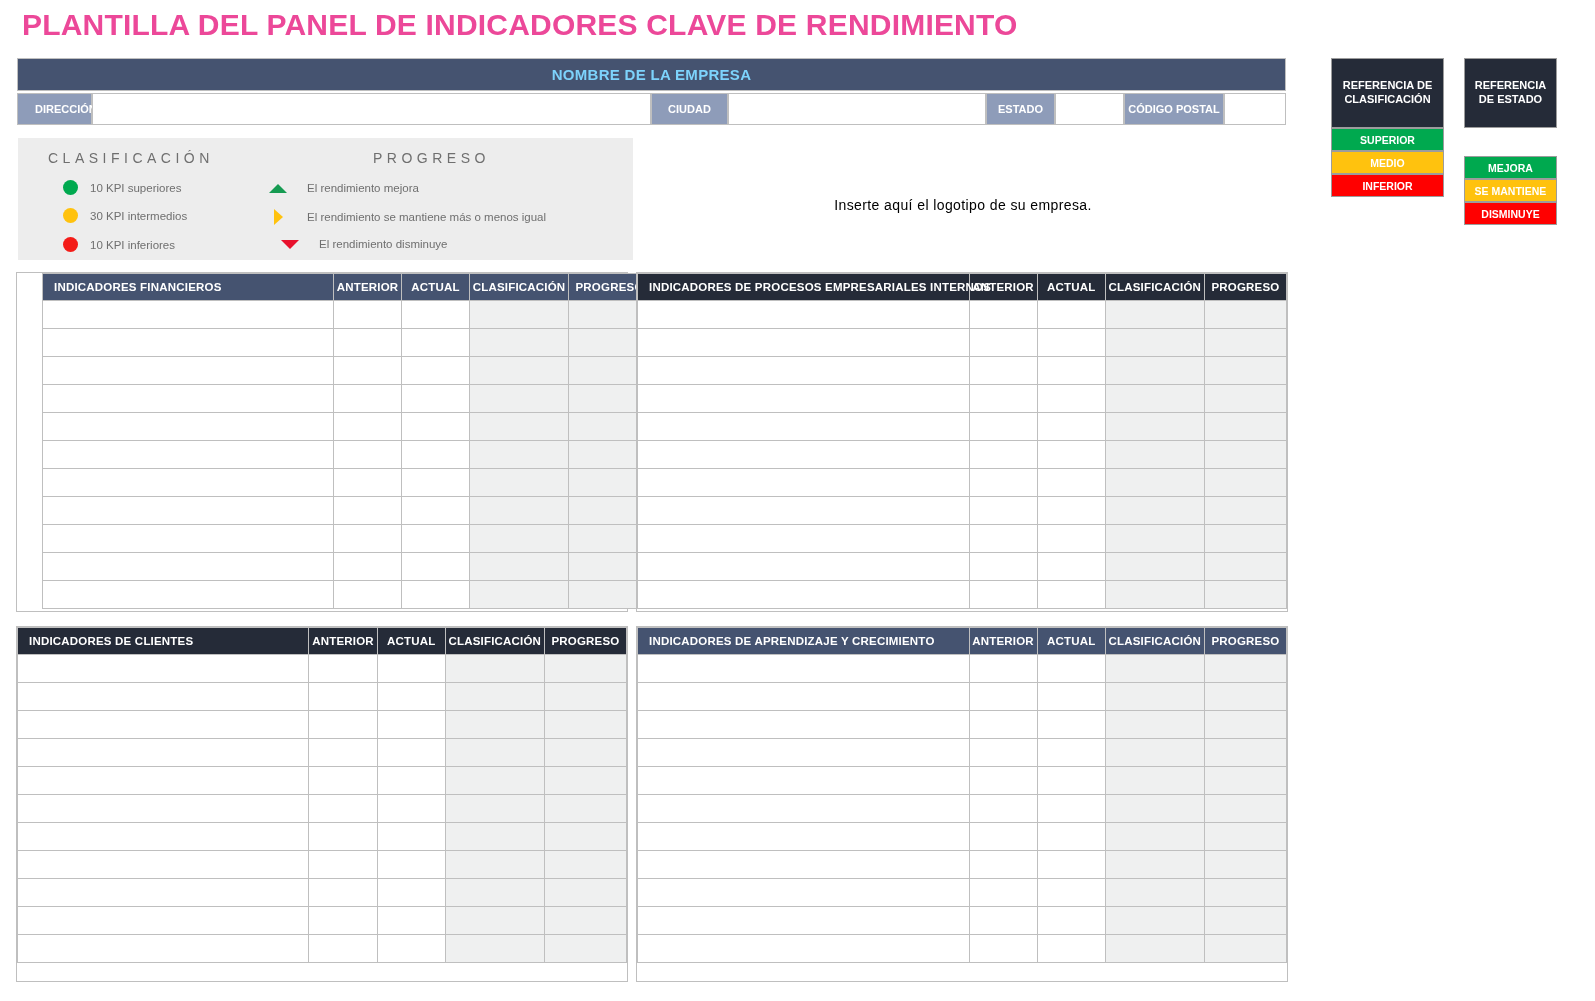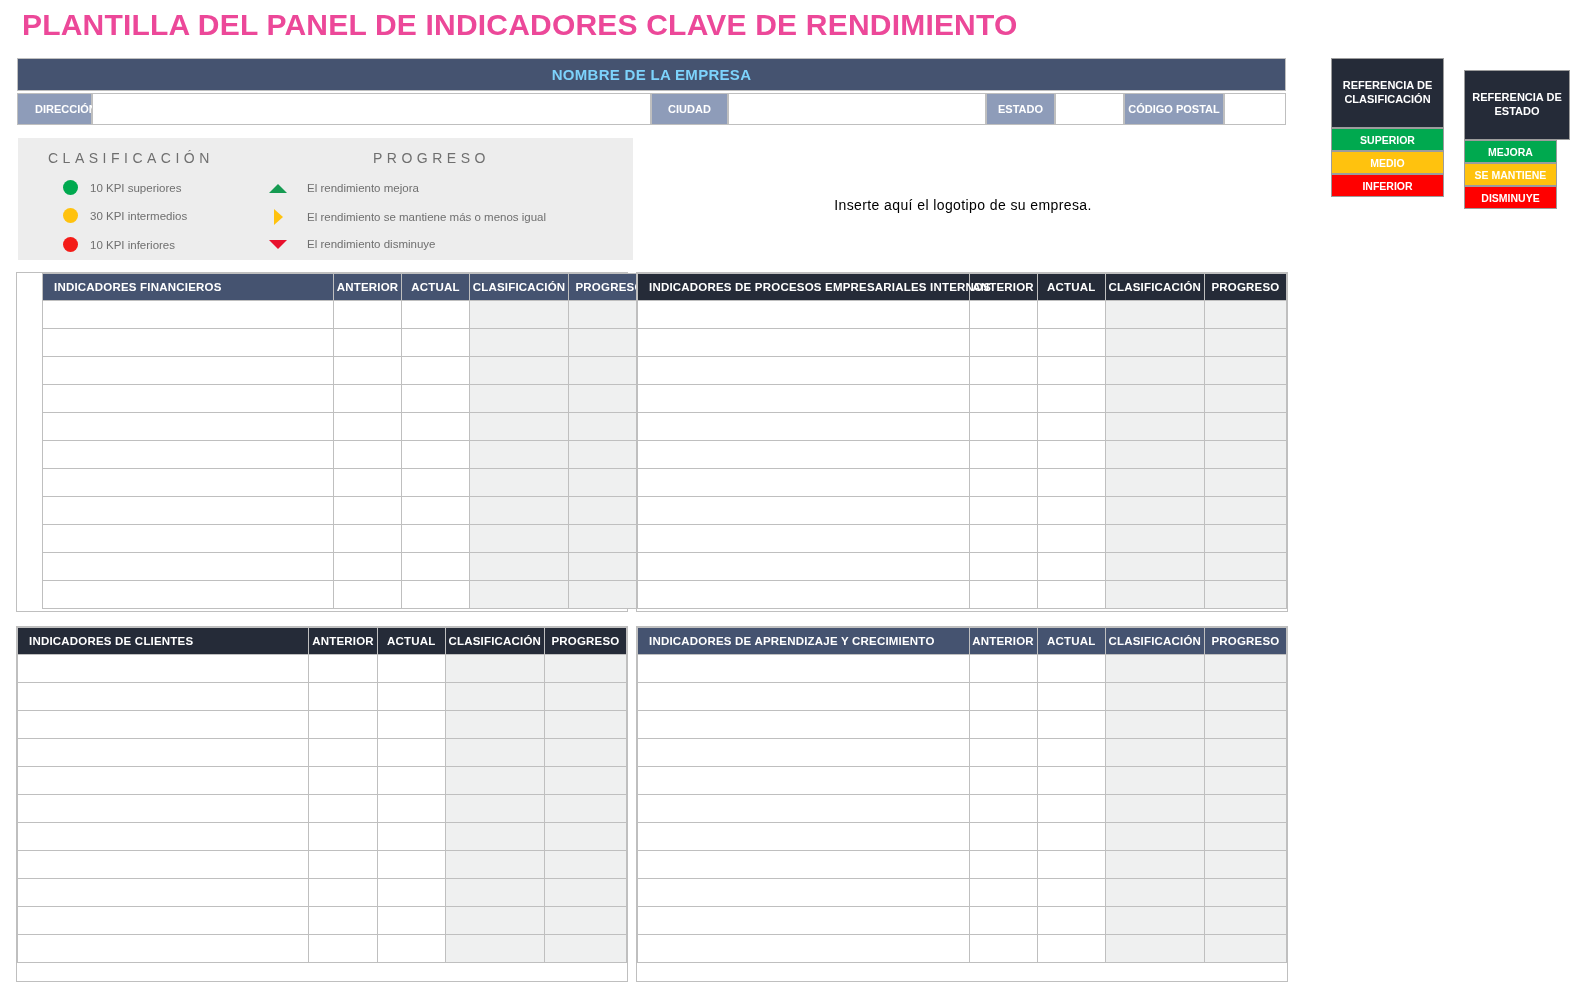--- a/index.html
+++ b/index.html
@@ -256,44 +256,44 @@
   </div>
 
   <div class="legend-item" style="left:251px; top:44px;">
     <span class="tri-up"></span>
     <span class="lbl">El rendimiento mejora</span>
   </div>
   <div class="legend-item" style="left:251px; top:71px;">
     <span class="tri-right"></span>
     <span class="lbl">El rendimiento se mantiene más o menos igual</span>
   </div>
-  <div class="legend-item" style="left:251px; top:100px;">
+  <div class="legend-item" style="left:263px; top:100px;">
     <span class="tri-down"></span>
     <span class="lbl">El rendimiento disminuye</span>
   </div>
 </div>
 
 <div id="logo-placeholder">Inserte aquí el logotipo de su empresa.</div>
 
 <div class="ref-block" style="left:1331px; top:58px;">
   <div class="ref-head" style="width:113px; height:70px;">
     <span>REFERENCIA DE CLASIFICACIÓN</span>
   </div>
   <div style="">
     <div class="ref-chip" style="width:113px; background:#00a94f;">SUPERIOR</div>
     <div class="ref-chip" style="width:113px; background:#ffc20e;">MEDIO</div>
     <div class="ref-chip" style="width:113px; background:#ff0000;">INFERIOR</div>
   </div>
 </div>
 
 <div class="ref-block" style="left:1464px; top:58px;">
-  <div class="ref-head" style="width:106px; height:70px;margin-top:12px;">
+  <div class="ref-head" style="width:93px; height:70px;">
     <span>REFERENCIA DE ESTADO</span>
   </div>
-  <div style="">
+  <div style="margin-top:28px;">
     <div class="ref-chip" style="width:93px; background:#00a94f;">MEJORA</div>
     <div class="ref-chip" style="width:93px; background:#ffc20e;">SE MANTIENE</div>
     <div class="ref-chip" style="width:93px; background:#ff0000;">DISMINUYE</div>
   </div>
 </div>
 
 <div class="kpi-table" id="table-financieros" style="left:16px; top:272px; width:612px; height:340px;padding-left:25px;">
     <table>
       <colgroup>
         <col style="width: 291px;">

